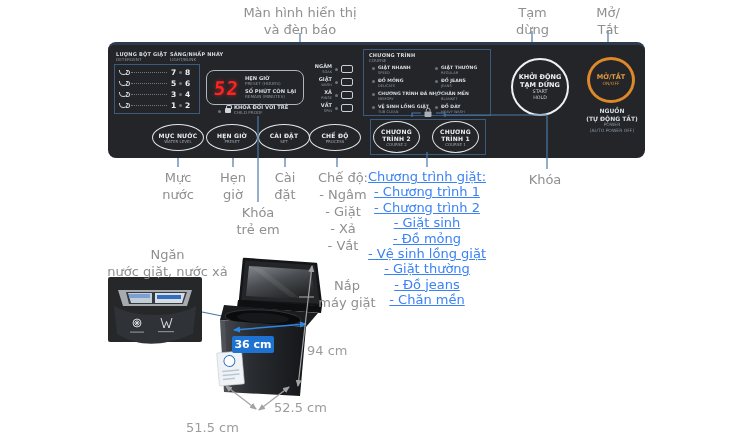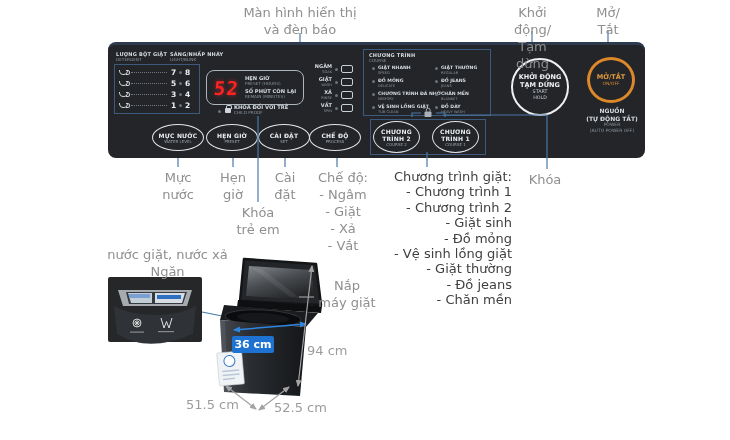--- a/index.html
+++ b/index.html
@@ -1,21 +1,21 @@
 <!DOCTYPE html>
 <html><head>
 <meta charset="utf-8">
 <style>
   * { margin:0; padding:0; box-sizing:border-box; }
   html,body { width:730px; height:440px; }
   body { position:relative; background:#ffffff; font-family:"DejaVu Sans","Liberation Sans",sans-serif; overflow:hidden; }
   .abs { position:absolute; }
   .ann { color:#8f8f8f; font-size:13px; line-height:17px; text-align:center; }
   .ann-sm { color:#9c9c9c; font-size:13px; line-height:15px; }
-  .list { color:#404040; font-size:13px; line-height:15.4px; text-align:right; }
+  .list { color:#3b82f6; font-size:13px; line-height:15.4px; text-align:center;text-decoration:underline; }
 
   
   #panel { left:108px; top:42px; width:537px; height:116px; background:#232528;
            border-radius:8px; border-top:3px solid #2e3b4e; z-index:1; }
   .pv { color:#d6dce1; font-weight:bold; }
   .pe { color:#8b96a2; }
   .bluebox { border:1px solid #3c5a7d; position:absolute; }
 
   .hdr5 { font-size:5px; line-height:6px; letter-spacing:.2px; }
   .hdr4 { font-size:4.2px; line-height:5px; }
@@ -89,21 +89,20 @@
   .lbl { z-index:4; }
 </style>
 </head>
 <body>
 
 <div class="abs ann lbl" style="left:240px;top:4px;width:120px">
   <div>Màn hình hiển thị</div>
   <div>và đèn báo</div>
 </div>
 <div class="abs ann lbl" style="left:500px;top:4px;width:65px">
-  <div>Khởi động/</div>
   <div>Tạm dừng</div>
 </div>
 <div class="abs ann lbl" style="left:582px;top:4px;width:52px">
   <div>Mở/</div>
   <div>Tắt</div>
 </div>
 
 <div class="abs" id="panel">
 
   <div class="abs" style="left:8px;top:6px">
@@ -341,30 +340,30 @@
   <div>- Vệ sinh lồng giặt</div>
   <div>- Giặt thường</div>
   <div>- Đồ jeans</div>
   <div>- Chăn mền</div>
 </div>
 <div class="abs ann lbl" style="left:517px;top:171px;width:56px">
   <div>Khóa</div>
 </div>
 
 <div class="abs ann lbl" style="left:95px;top:246px;width:145px">
+  <div>Ngăn</div>
   <div>nước giặt, nước xả</div>
-  <div>Ngăn</div>
 </div>
 <div class="abs ann lbl" style="left:316px;top:277px;width:62px">
   <div>Nắp</div>
   <div>máy giặt</div>
 </div>
 <div class="abs" id="badge36">36 cm</div>
 <div class="abs ann-sm lbl" style="left:307px;top:343px">94 cm</div>
-<div class="abs ann-sm lbl" style="left:186px;top:397px">51.5 cm</div>
+<div class="abs ann-sm lbl" style="left:186px;top:420px">51.5 cm</div>
 <div class="abs ann-sm lbl" style="left:274px;top:400px">52.5 cm</div>
 
 <svg class="overlay" width="730" height="440" viewBox="0 0 730 440">
   <defs>
     <linearGradient id="g1" x1="0" y1="0" x2="0.6" y2="1">
       <stop offset="0" stop-color="#85898e"></stop>
         <stop offset="0.5" stop-color="#4a4d51"></stop>
         <stop offset="1" stop-color="#232527"></stop>
     </linearGradient>
     <linearGradient id="g2" x1="0" y1="0" x2="1" y2="0">

